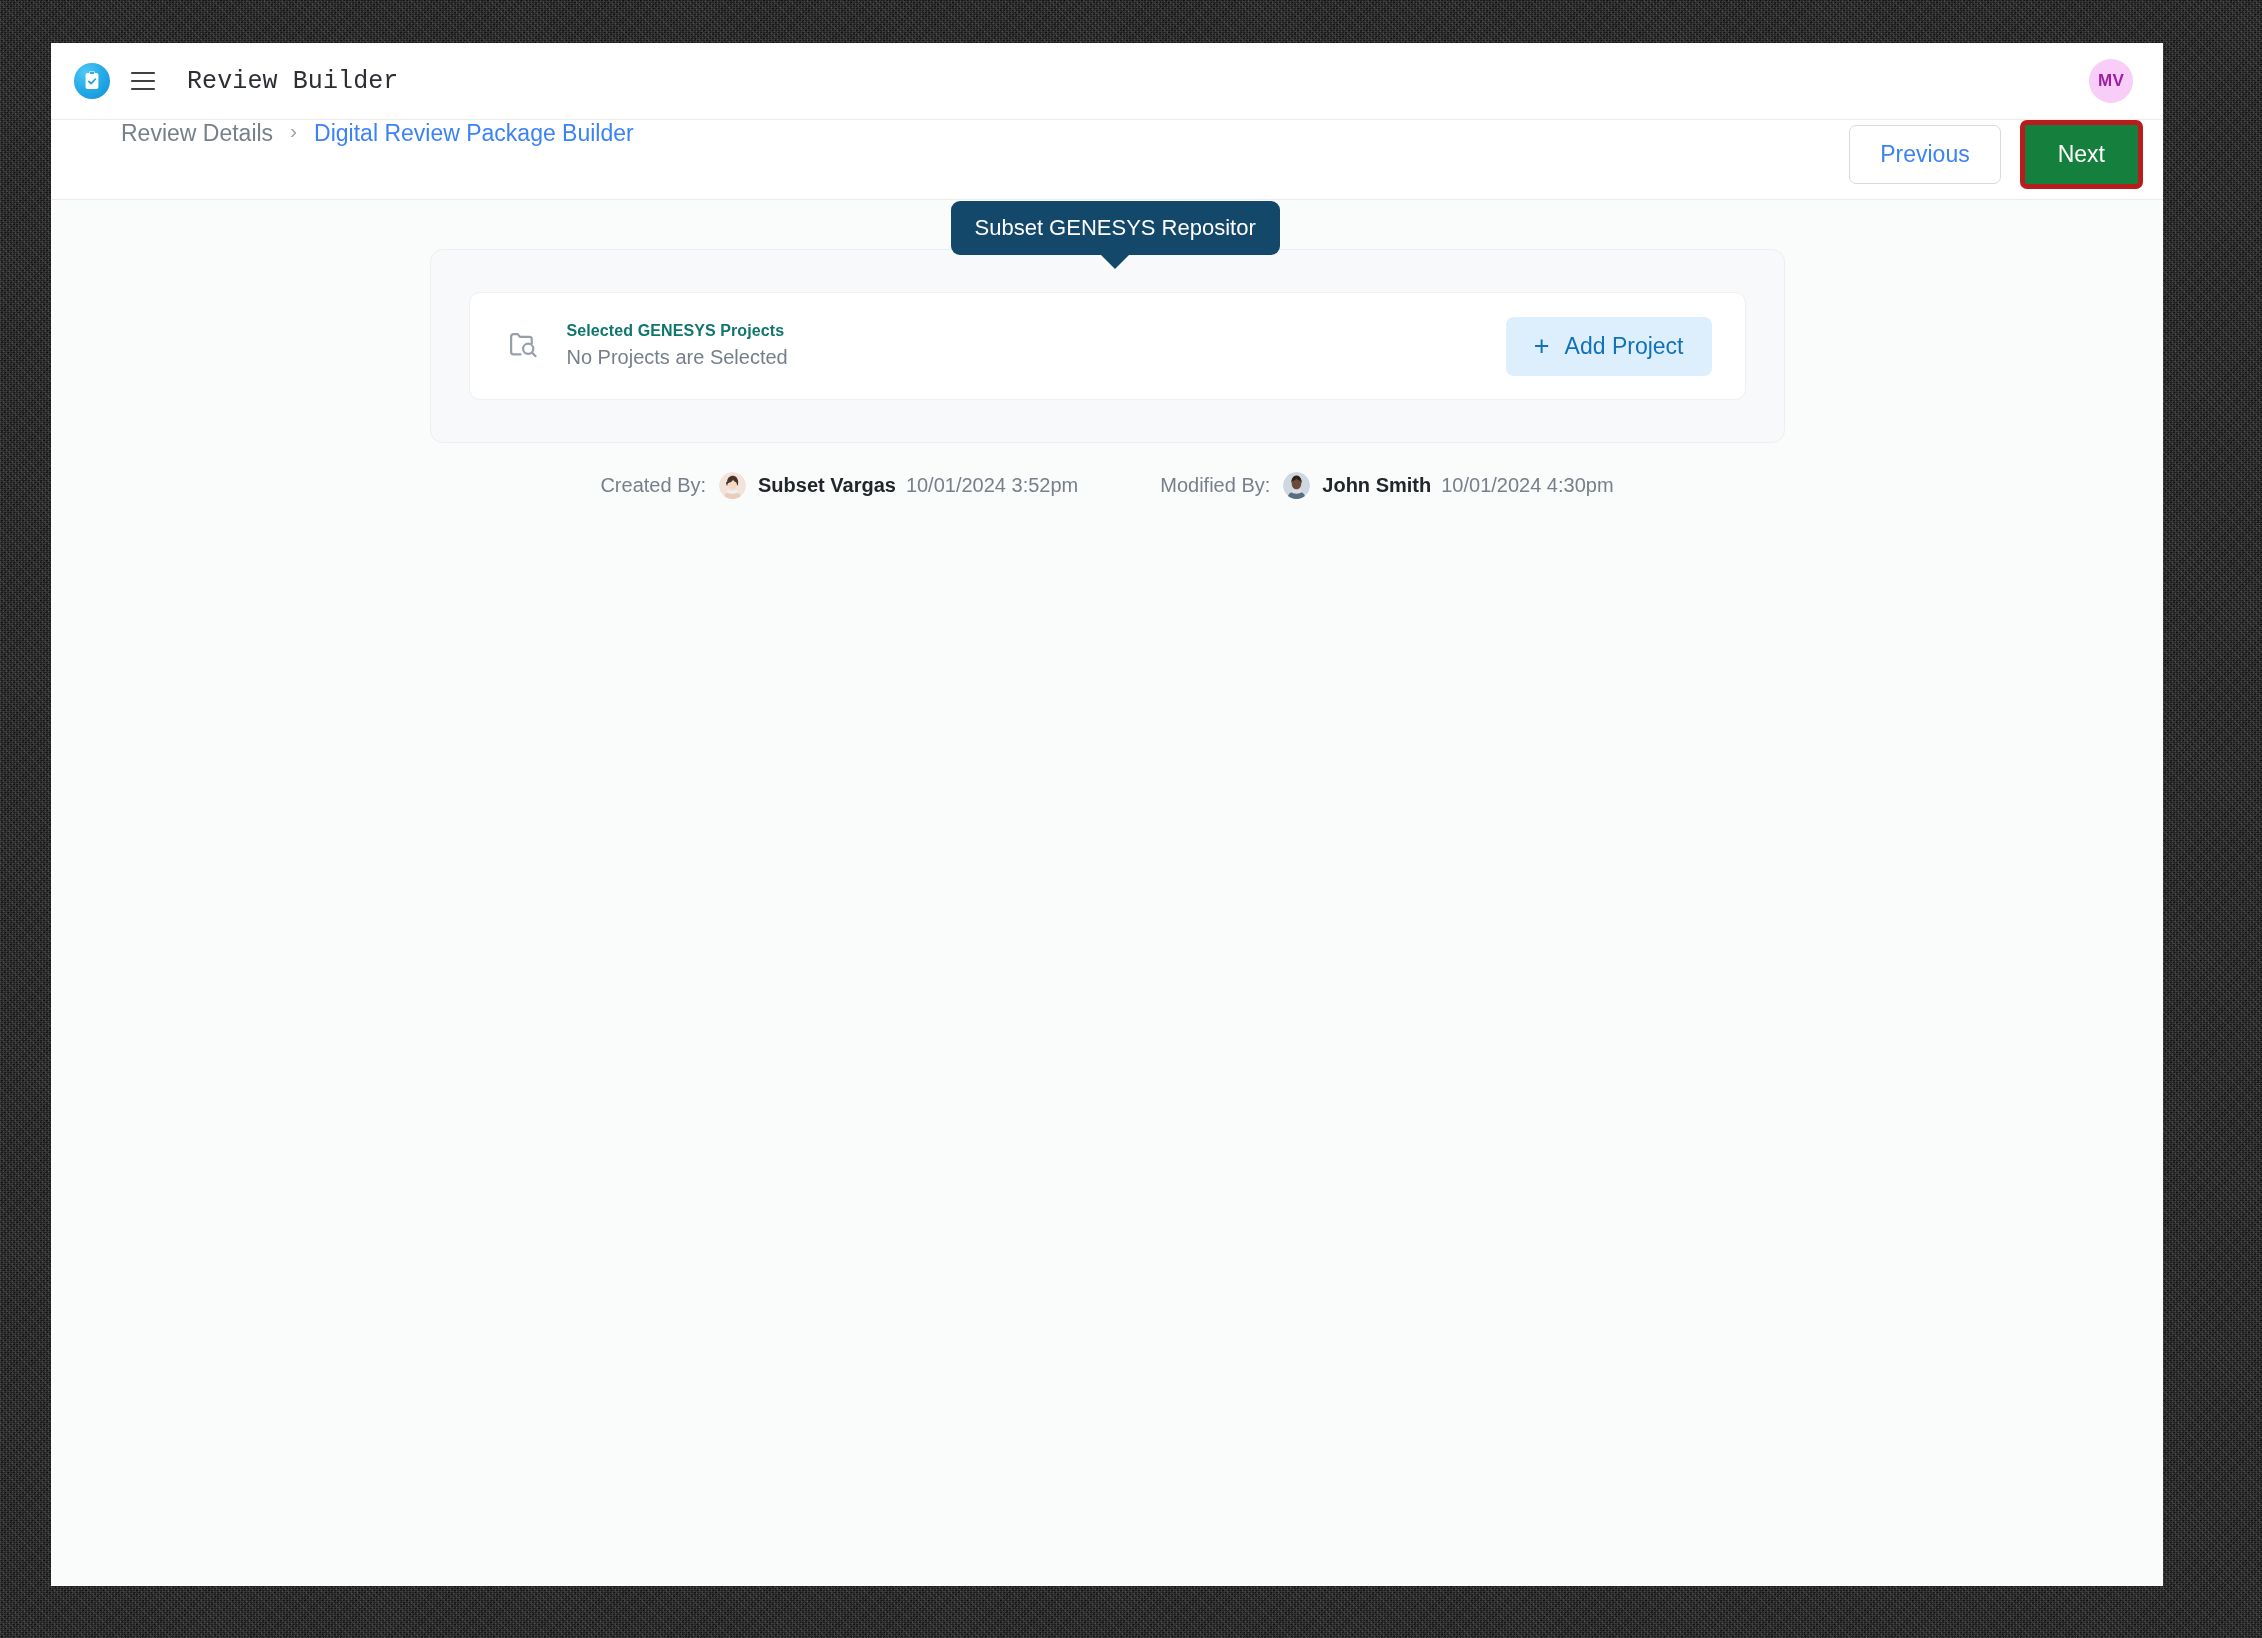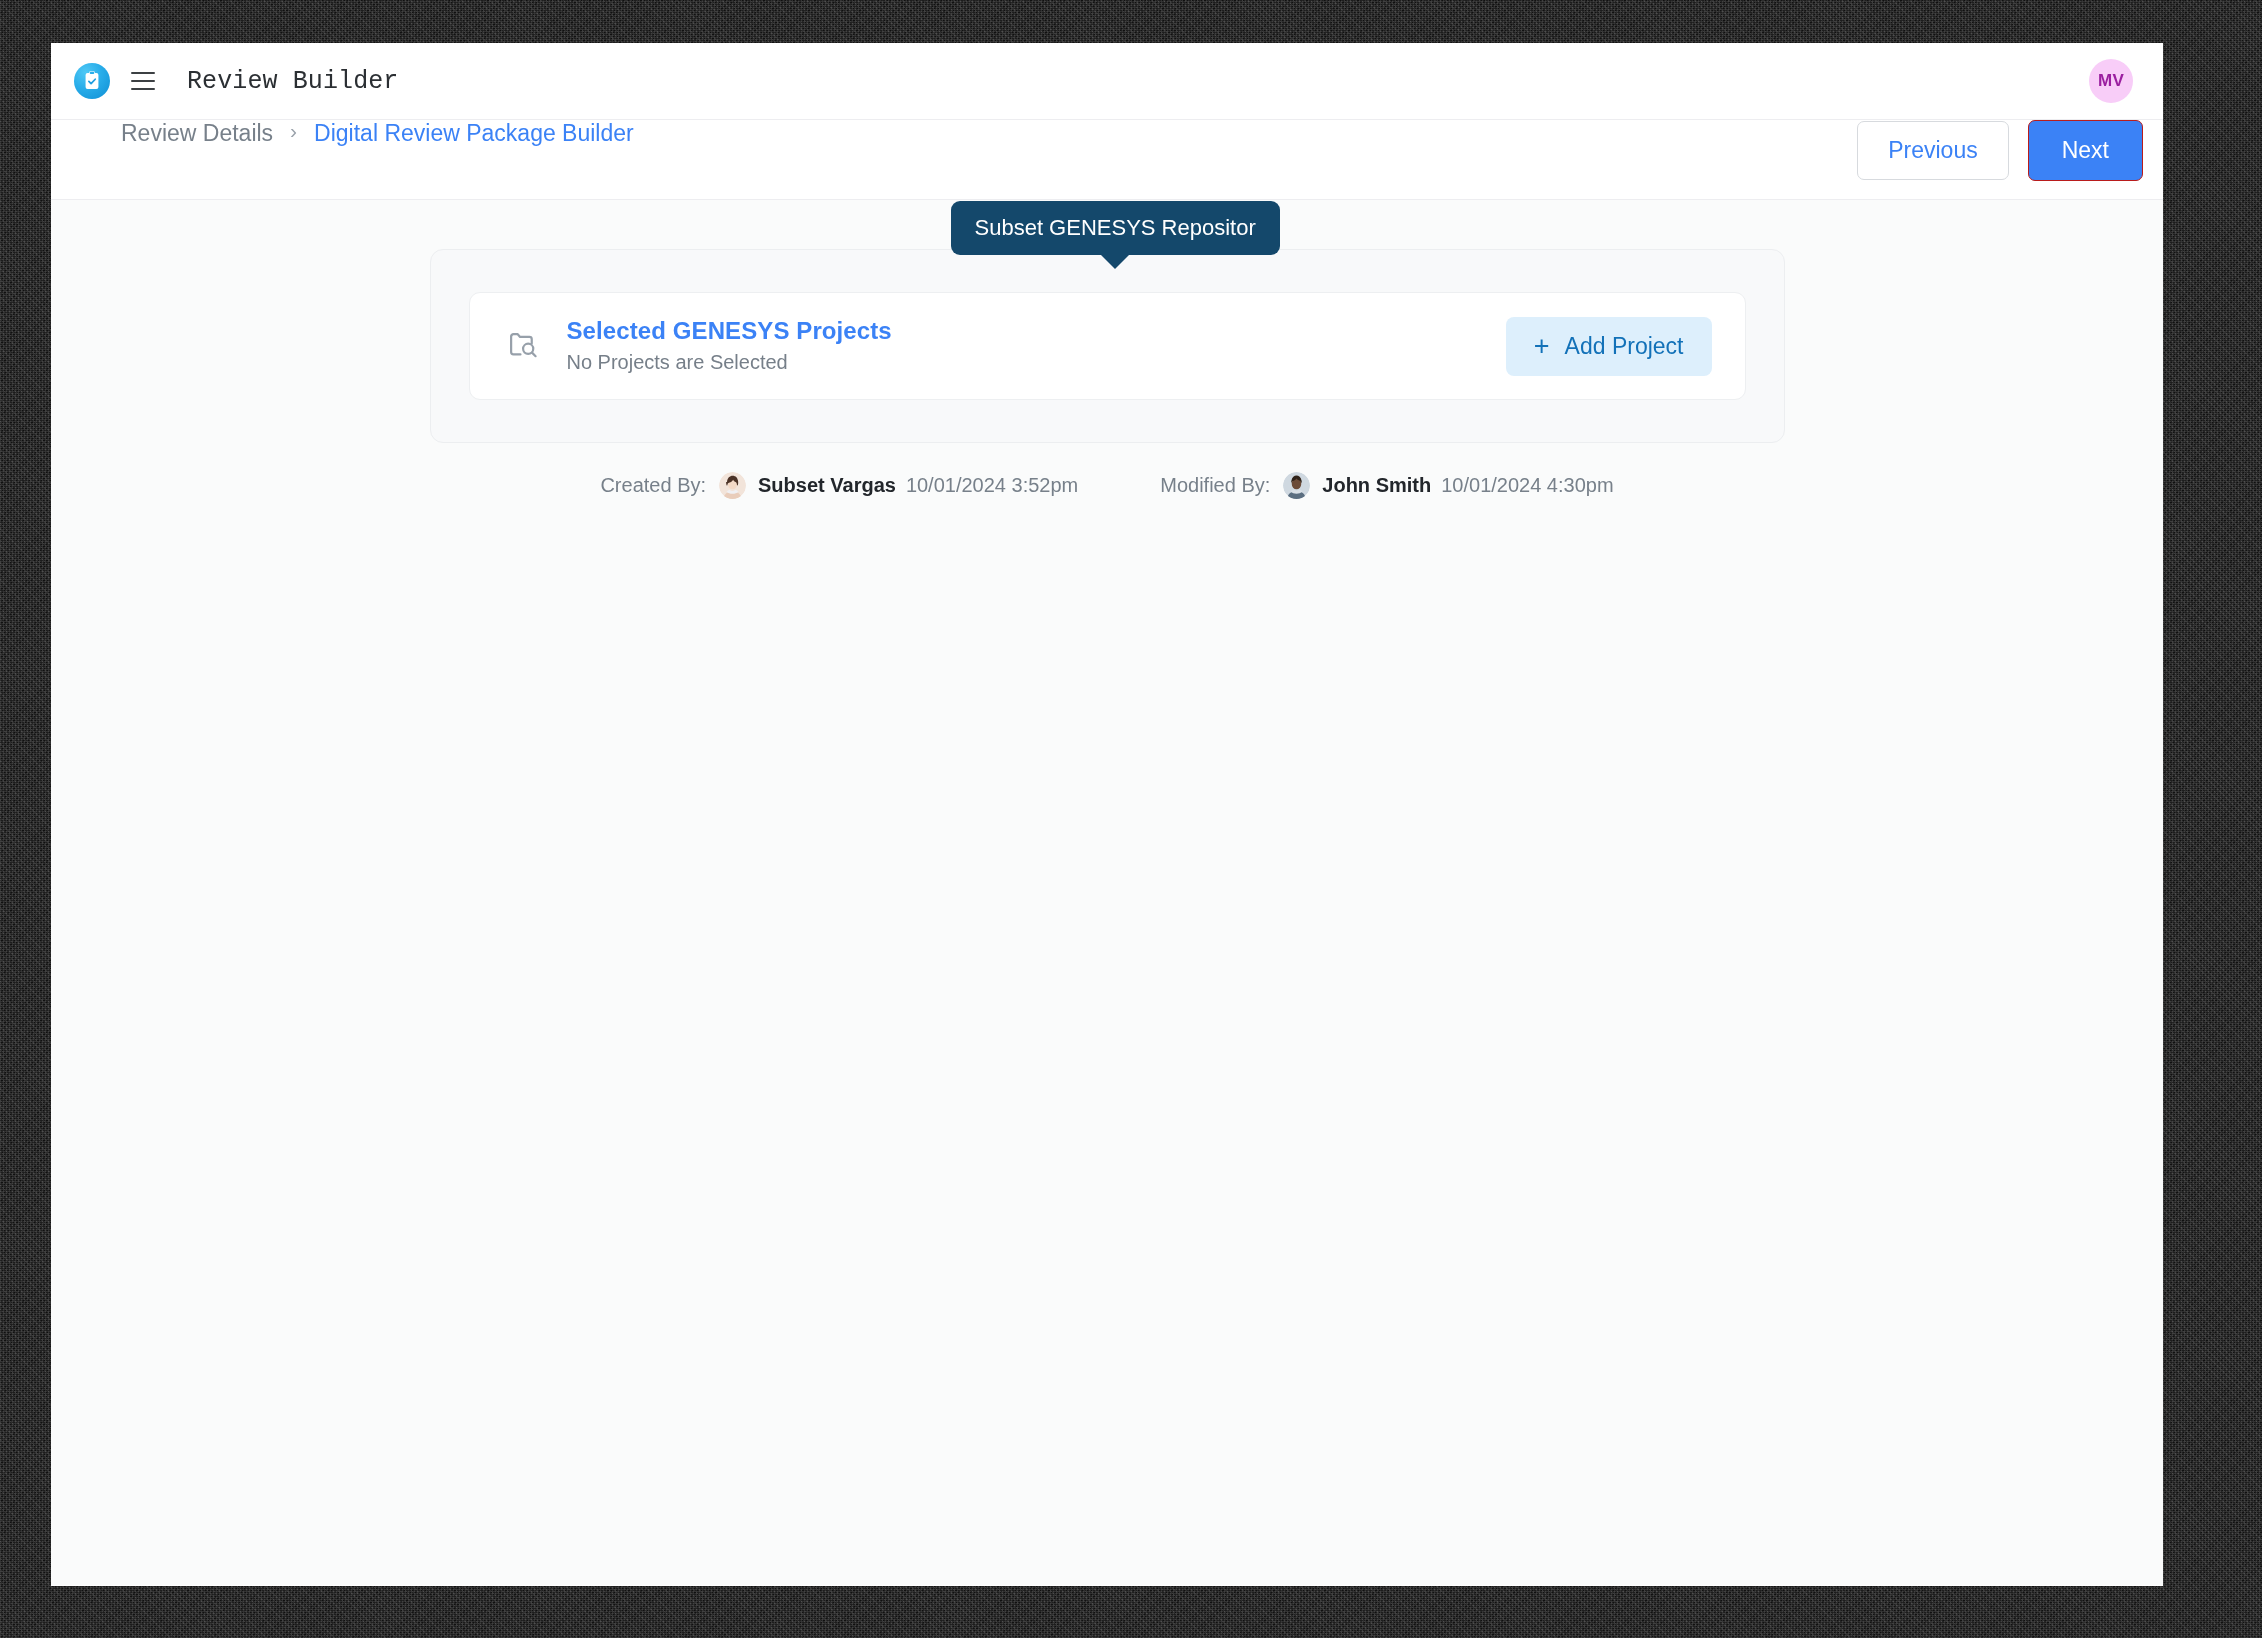--- a/index.html
+++ b/index.html
@@ -131,22 +131,22 @@
     line-height: 1;
   }
   .btn-prev {
     padding: 17px 30px;
     background: #ffffff;
     border: 1px solid #d7dade;
     color: #3b82f6;
   }
   .btn-next {
     padding: 18px 33px;
-    background: #3b82f6;
-    border: 1px solid #b91c1c;
+    background: #15803d;
+    border: 5px solid #b91c1c;
     color: #ffffff;
   }
 
   
   .main {
     background: #fafbfb;
     height: calc(100% - 158px);
     position: relative;
     padding-top: 49px;
   }
@@ -171,23 +171,23 @@
     height: 108px;
     display: flex;
     align-items: center;
     padding: 0 33px 0 37px;
   }
 
   .folder-icon { flex: 0 0 auto; display: block; }
 
   .card-text { margin-left: 27px; }
   .card-title {
-    font-size: 24px;
+    font-size: 16px;
     font-weight: 700;
-    color: #3b82f6;
+    color: #0f766e;
     letter-spacing: .1px;
     line-height: 1.28;
   }
   .card-sub {
     font-size: 20px;
     color: #767f89;
     margin-top: 3px;
     line-height: 1.28;
   }
 

